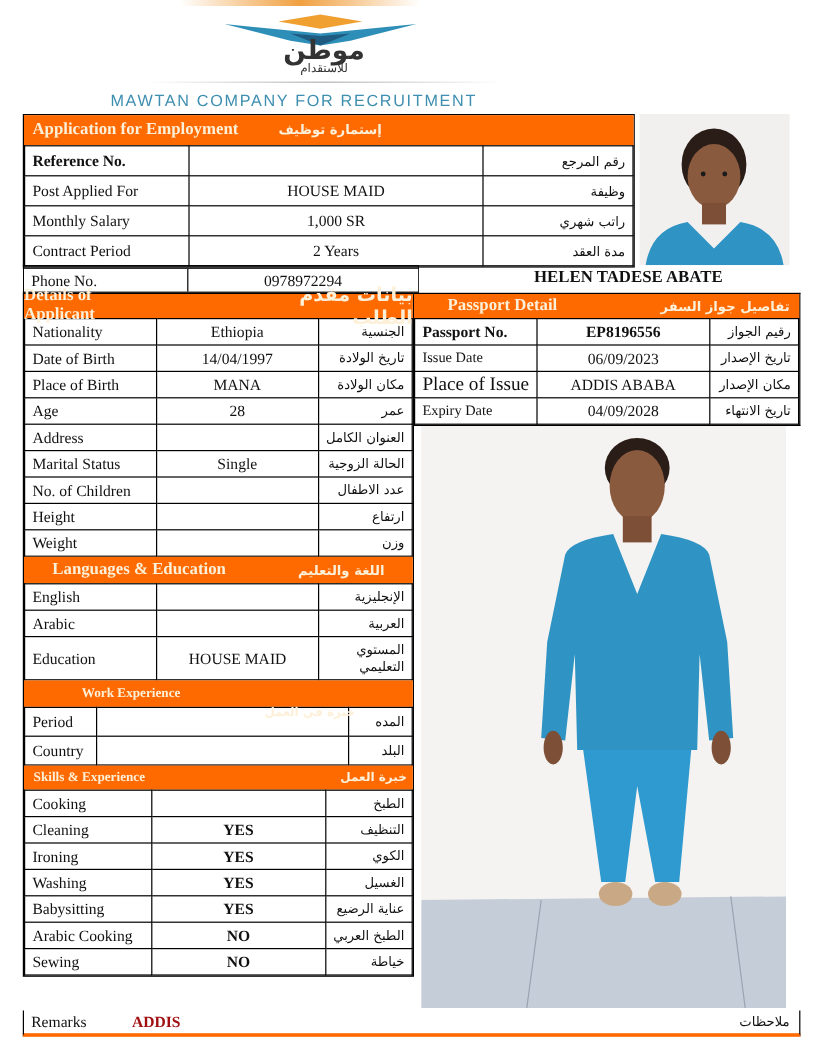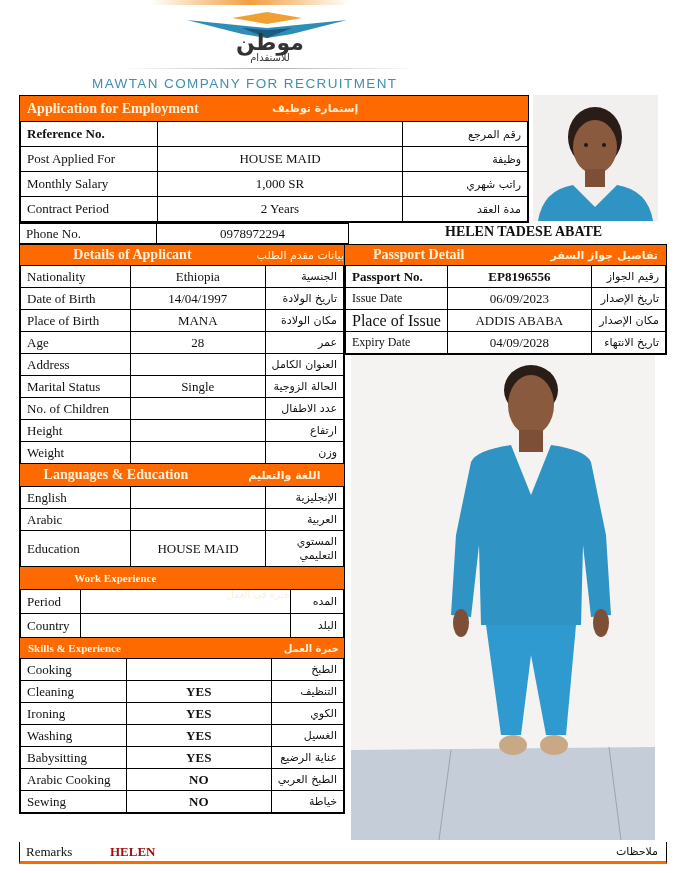--- a/index.html
+++ b/index.html
@@ -11,21 +11,21 @@
     background: linear-gradient(90deg, rgba(240,160,60,0) 0%, #f0a040 50%, rgba(240,160,60,0) 100%); }
   .logo .arabic-mark { position: absolute; left: 30px; top: 30px; width: 240px; text-align: center;
     font-family: "DejaVu Sans", sans-serif; font-size: 22px; color: #333; font-weight: bold; letter-spacing: 2px; }
   .logo .arabic-sub { position: absolute; left: 30px; top: 52px; width: 240px; text-align: center;
     font-family: "DejaVu Sans", sans-serif; font-size: 10px; color: #333; letter-spacing: 6px; }
   .logo .underline { position: absolute; left: 0; top: 68px; width: 300px; height: 1px;
     background: linear-gradient(90deg, rgba(180,180,180,0) 0%, #b0b0b0 50%, rgba(180,180,180,0) 100%); }
   .company { position: absolute; left: 44px; top: 76px; width: 480px; font-family: "Liberation Sans", sans-serif;
     font-weight: normal; font-size: 13.5px; color: #3f8fb0; letter-spacing: 1.4px; padding-left: 48px; }
   .hdr { background: #ff6a00; color: #fdf0d8; font-weight: bold; font-family: "Liberation Serif", serif;
-    display: flex; align-items: center; gap: 40px; }
+    display: flex; align-items: center; }
   .ar { font-family: "DejaVu Sans", sans-serif; direction: rtl; }
 
   table { border-collapse: collapse; width: 100%; }
   td { border: 1px solid #000; font-size: 13px; padding: 0 6px; height: 22px; white-space: nowrap; }
   td.c { text-align: center; }
   td.r { text-align: right; font-family: "DejaVu Sans", sans-serif; font-size: 11px; direction: rtl; }
   td.b { font-weight: bold; }
 
   .photo-small { position: absolute; left: 533px; top: 95px; width: 125px; height: 126px;
     background: linear-gradient(180deg, #f3f1f0 0%, #f3f1f0 60%, #f3f1f0 100%); overflow: hidden; }
@@ -92,21 +92,21 @@
     <rect x="52" y="74" width="20" height="18" fill="#7d4f36"></rect>
     <path d="M5 126 Q10 95 40 90 L62 112 L84 90 Q115 95 120 126 Z" fill="#2f93c3"></path>
     <circle cx="53" cy="50" r="2" fill="#1a1a1a"></circle>
       <circle cx="71" cy="50" r="2" fill="#1a1a1a"></circle>
   </svg>
 </div>
 
 <div style="position:absolute;left:19px;top:244px;width:326px;border:1px solid #000;">
   <div class="hdr" style="height:20px;font-size:14px;justify-content:flex-end;gap:65px;">
     <span>Details of Applicant</span>
-    <span class="ar" style="font-size:11px;font-weight:normal;">بيانات مقدم الطلب</span>
+    <span class="ar" style="font-size:16px;font-weight:bold;">بيانات مقدم الطلب</span>
   </div>
   <table>
     <tbody>
         <tr>
       <td style="width:110px">Nationality</td>
       <td class="c" style="width:135px">Ethiopia</td>
       <td class="r">الجنسية</td>
     </tr>
     <tr>
       <td>Date of Birth</td>
@@ -170,21 +170,21 @@
     <tr>
       <td style="height:36px">Education</td>
       <td class="c">HOUSE MAID</td>
       <td class="r" style="white-space:normal;line-height:14px;">المستوي التعليمي</td>
     </tr>
   </tbody>
     </table>
 
   <div class="hdr" style="height:22px;font-size:11px;justify-content:center;gap:70px;">
     <span>Work Experience</span>
-    <span class="ar" style="font-size:10px;font-weight:normal;margin-top:33px;">خبرة في العمل</span>
+    <span class="ar" style="font-size:10px;font-weight:bold;margin-top:33px;">خبرة في العمل</span>
   </div>
   <table>
     <tbody>
         <tr>
       <td style="width:60px;height:24px">Period</td>
       <td class="c" style="width:210px"></td>
       <td class="r">المده</td>
     </tr>
     <tr>
       <td style="height:24px">Country</td>
@@ -283,15 +283,15 @@
     <path d="M135 270 L225 270 L215 380 L195 380 L180 300 L170 380 L150 380 Z" fill="#2f9ad0"></path>
     <ellipse cx="110" cy="268" rx="8" ry="14" fill="#7d4f36"></ellipse>
     <ellipse cx="250" cy="268" rx="8" ry="14" fill="#7d4f36"></ellipse>
     <ellipse cx="162" cy="390" rx="14" ry="10" fill="#c9a885"></ellipse>
     <ellipse cx="203" cy="390" rx="14" ry="10" fill="#c9a885"></ellipse>
   </svg>
 </div>
 
 <div style="position:absolute;left:19px;top:842px;width:648px;height:22px;border:1px solid #000;border-top:none;border-bottom:3px solid #ff6a00;display:flex;align-items:center;padding:0 8px 0 6px;font-size:13px;">
   <span style="width:84px">Remarks</span>
-  <span style="font-weight:bold;color:#a01010;">HELEN</span>
+  <span style="font-weight:bold;color:#a01010;">ADDIS</span>
   <span class="ar" style="margin-left:auto;font-size:11px;">ملاحظات</span>
 </div>
 
 </body></html>

